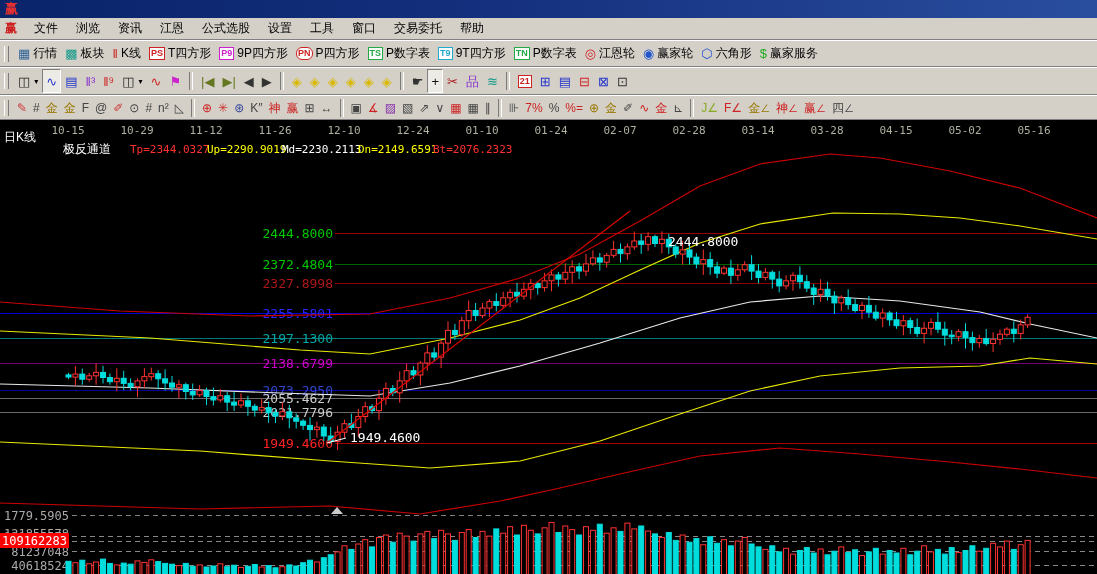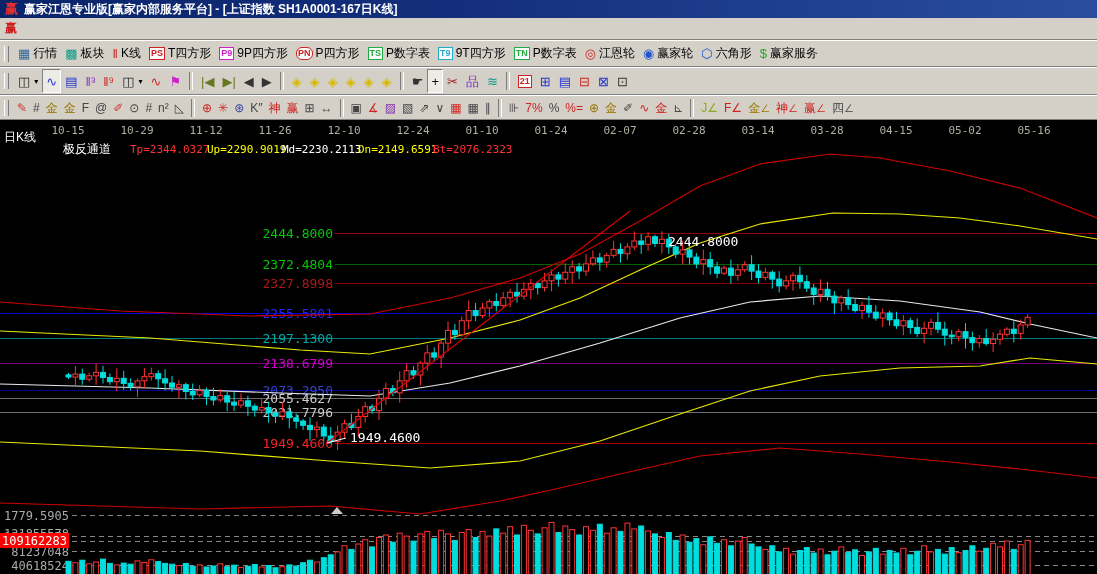--- a/index.html
+++ b/index.html
@@ -28,25 +28,25 @@
   #tb3 .glyph{font-size:12px}
   .chart{position:relative;width:1097px;height:460px;background:#000}
   svg text{font-family:"DejaVu Sans Mono","Liberation Mono",monospace}
   svg text.cn{font-family:"Liberation Sans",sans-serif}
 </style>
 </head>
 <body>
 
 <div class="titlebar">
   <span class="tlogo">赢</span>
-  <span>赢家江恩专业版[赢家内部服务平台] - [上证指数  SH1A0001-167日K线]</span>
 </div>
 
 <div class="menubar">
   <span class="mlogo">赢</span>
+  <span id="menu-items"><span class="menu-item">文件</span><span class="menu-item">浏览</span><span class="menu-item">资讯</span><span class="menu-item">江恩</span><span class="menu-item">公式选股</span><span class="menu-item">设置</span><span class="menu-item">工具</span><span class="menu-item">窗口</span><span class="menu-item">交易委托</span><span class="menu-item">帮助</span></span>
 </div>
 
 <div class="toolbar" id="tb1">
     <div class="grip"></div>
     <div class="tb-btn">
       <span class="glyph" style="color: rgb(51, 102, 153);">▦</span>
       <span class="tb-label">行情</span>
     </div>
     <div class="tb-btn">
       <span class="glyph" style="color: rgb(17, 153, 136);">▩</span>

